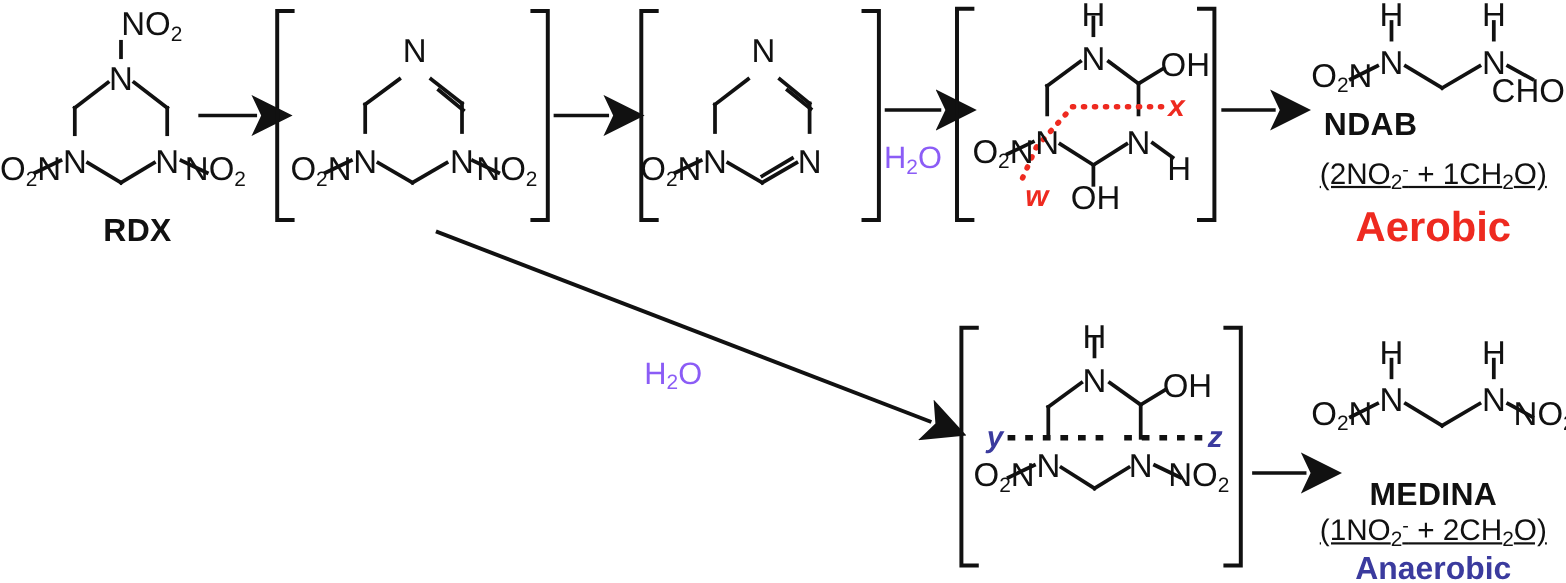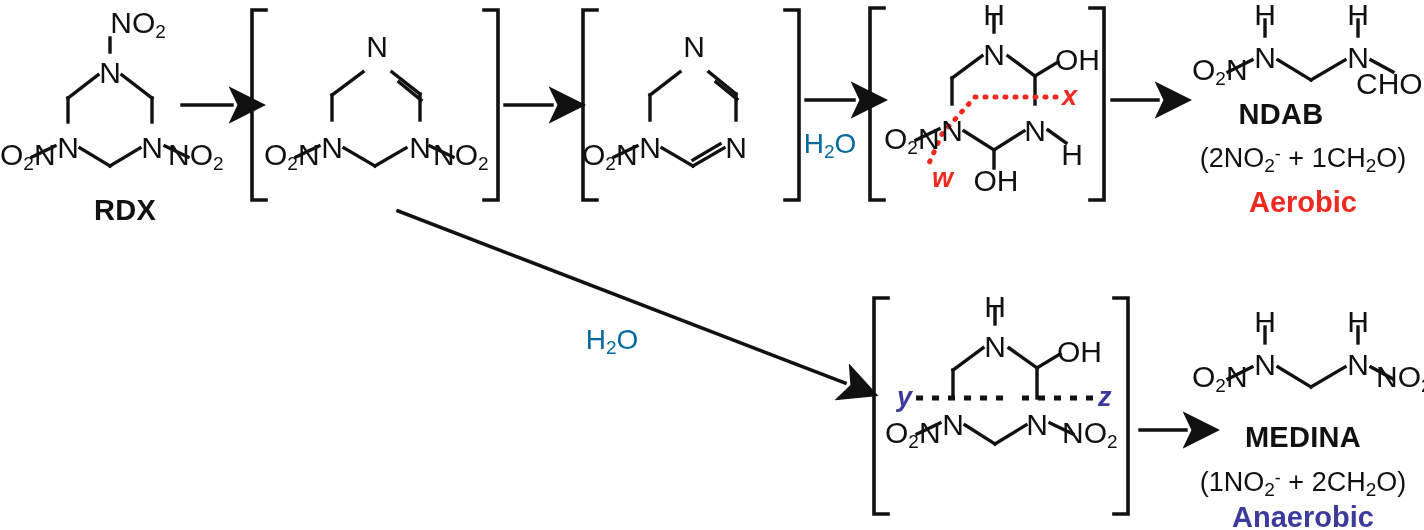--- a/index.html
+++ b/index.html
@@ -9,25 +9,25 @@
     color:#111111;
   }
   #scheme{position:absolute;left:0;top:0;width:1424px;height:530px;}
 
   
   .lbl{position:absolute;white-space:nowrap;line-height:1;}
   .atom{font-size:30px;font-weight:400;color:#111;}
   .sub{font-size:19px;vertical-align:-5px;}
   .sup{font-size:18px;vertical-align:7px;}
   .name{font-size:29px;font-weight:bold;color:#111;letter-spacing:.3px;}
-  .stoich{font-size:27px;font-weight:400;color:#111;}
-  .cond{font-size:28px;font-weight:400;color:#0369a1;}
+  .stoich{font-size:27px;font-weight:400;color:#111;text-decoration:underline;}
+  .cond{font-size:28px;font-weight:400;color:#8b5cf6;}
   .cut-red{font-size:27px;font-weight:bold;font-style:italic;color:#ee2a20;}
   .cut-blue{font-size:27px;font-weight:bold;font-style:italic;color:#3b3b9e;}
-  .aerobic{font-size:29px;font-weight:bold;color:#ee2a20;}
+  .aerobic{font-size:38px;font-weight:bold;color:#ee2a20;}
   .anaerobic{font-size:29px;font-weight:bold;color:#3b3b9e;}
   .ctr{transform:translateX(-50%);}
 </style>
 </head>
 <body>
 
 <svg id="scheme" viewBox="0 0 1424 530">
   <defs>
     <marker id="ah" markerWidth="11" markerHeight="11" refX="1" refY="5.5" orient="auto" markerUnits="strokeWidth">
       <path d="M0,0 L11,5.5 L0,11 L2.6,5.5 Z" fill="#111"></path>
@@ -192,21 +192,21 @@
 <div class="lbl atom ctr" style="left:996px;top:166px">OH</div>
 <div class="lbl cut-red" style="left:1062px;top:83px">x</div>
 <div class="lbl cut-red" style="left:932px;top:165px">w</div>
 
 <div class="lbl atom ctr" style="left:1265px;top:0px">H</div>
 <div class="lbl atom ctr" style="left:1358px;top:0px">H</div>
 <div class="lbl atom ctr" style="left:1265px;top:43px">N</div>
 <div class="lbl atom ctr" style="left:1358px;top:43px">N</div>
 <div class="lbl atom" style="left:1192px;top:55px"><span>O</span><span class="sub">2</span><span>N</span></div>
 <div class="lbl atom" style="left:1356px;top:69px">CHO</div>
-<div class="lbl name ctr" style="left:1281px;top:100px">NDAB</div>
+<div class="lbl name ctr" style="left:1246px;top:100px">NDAB</div>
 <div class="lbl stoich ctr" style="left:1303px;top:145px">(2NO<span class="sub">2</span><span class="sup">-</span> + 1CH<span class="sub">2</span>O)</div>
 <div class="lbl aerobic ctr" style="left:1303px;top:188px">Aerobic</div>
 
 <div class="lbl cond ctr" style="left:612px;top:326px"><span>H</span><span class="sub">2</span><span>O</span></div>
 
 <div class="lbl atom ctr" style="left:995px;top:292px">H</div>
 <div class="lbl atom ctr" style="left:995px;top:332px">N</div>
 <div class="lbl atom" style="left:1057px;top:337px">OH</div>
 <div class="lbl atom ctr" style="left:953px;top:410px">N</div>
 <div class="lbl atom ctr" style="left:1037px;top:410px">N</div>
@@ -214,15 +214,15 @@
 <div class="lbl atom" style="left:1062px;top:418px"><span>NO</span><span class="sub">2</span></div>
 <div class="lbl cut-blue" style="left:897px;top:384px">y</div>
 <div class="lbl cut-blue" style="left:1098px;top:384px">z</div>
 
 <div class="lbl atom ctr" style="left:1265px;top:307px">H</div>
 <div class="lbl atom ctr" style="left:1358px;top:307px">H</div>
 <div class="lbl atom ctr" style="left:1265px;top:350px">N</div>
 <div class="lbl atom ctr" style="left:1358px;top:350px">N</div>
 <div class="lbl atom" style="left:1192px;top:362px"><span>O</span><span class="sub">2</span><span>N</span></div>
 <div class="lbl atom" style="left:1376px;top:362px"><span>NO</span><span class="sub">2</span></div>
-<div class="lbl name ctr" style="left:1303px;top:423px">MEDINA</div>
+<div class="lbl name ctr" style="left:1303px;top:436px">MEDINA</div>
 <div class="lbl stoich ctr" style="left:1303px;top:469px">(1NO<span class="sub">2</span><span class="sup">-</span> + 2CH<span class="sub">2</span>O)</div>
 <div class="lbl anaerobic ctr" style="left:1303px;top:503px">Anaerobic</div>
 
 </body></html>

